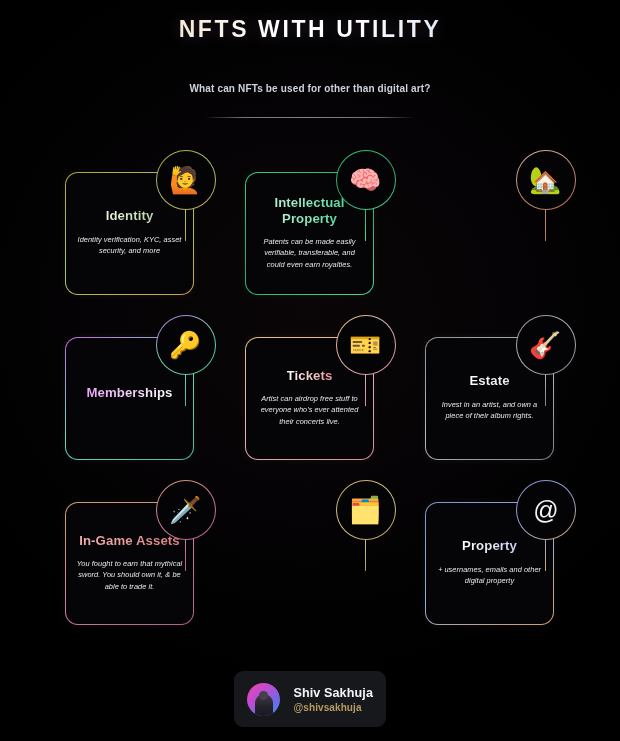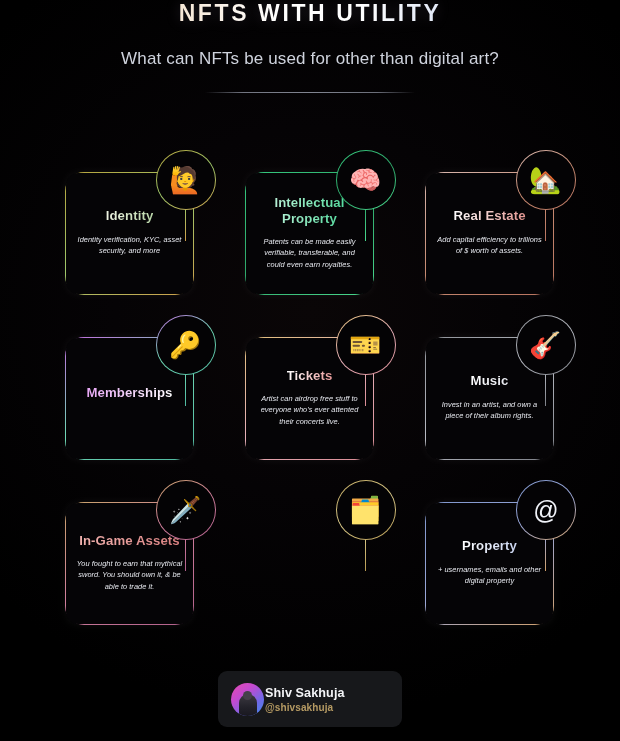--- a/index.html
+++ b/index.html
@@ -14,43 +14,43 @@
 
   .page {
     position: relative;
     width: 620px;
     height: 741px;
     background: radial-gradient(ellipse 70% 55% at 50% 42%, #0a0607 0%, #050305 45%, #000000 100%);
   }
 
   
   .header {
-    padding-top: 0;
+    padding-top: 16px;
     text-align: center;
   }
 
   .title {
     font-size: 23px;
     font-weight: 700;
     letter-spacing: 2.6px;
     background: linear-gradient(90deg, #d9933f 0%, #e8b46d 12%, #f4e3cf 26%, #ffffff 45%,
                 #ffffff 58%, #dfe6f5 72%, #b9c9ee 88%, #a8bce8 100%);
     -webkit-background-clip: text;
     background-clip: text;
     color: transparent;
     -webkit-text-fill-color: transparent;
     filter: drop-shadow(0 0 7px rgba(200,180,220,0.18));
   }
 
   .subtitle {
-    margin-top: 22px;
-    font-size: 17px;
+    margin-top: 40px;
+    font-size: 10px;
     color: #cfd3dd;
     letter-spacing: 0.15px;
-    font-weight: 400;
+    font-weight: 700;
   }
 
   .divider {
     width: 210px;
     height: 1.4px;
     margin: 23px auto 0 auto;
     background: linear-gradient(90deg, rgba(120,125,140,0) 0%, rgba(150,155,170,0.75) 18%,
                 rgba(160,165,180,0.8) 50%, rgba(150,155,170,0.7) 82%, rgba(120,125,140,0) 100%);
   }
 
@@ -75,21 +75,21 @@
     width: 130px;
     height: 155px;
   }
 
   .card {
     position: absolute;
     left: 0;
     top: 22px;
     width: 129px;
     height: 123px;
-    border-radius: 19px;
+    border-radius: 13px;
     padding: 1.1px;
     background: linear-gradient(150deg, var(--c1), var(--c2), var(--c3));
     filter: drop-shadow(0 0 4px rgba(255,255,255,0.05));
   }
 
   .card-inner {
     width: 100%;
     height: 100%;
     border-radius: 12px;
     background: #050406;
@@ -164,28 +164,29 @@
     background: linear-gradient(180deg, var(--c2), var(--c3));
     z-index: 1;
   }
 
   
   .footer {
     position: absolute;
     left: 50%;
     transform: translateX(-50%);
     bottom: 14px;
-    width: 184px;
+    width: 152px;
     height: 56px;
     border-radius: 9px;
     background: #17181b;
     display: flex;
     align-items: center;
     padding: 0 13px;
-    gap: 1px;
+    gap: 11px;
+    justify-content: space-between;
   }
 
   .avatar {
     width: 33px;
     height: 33px;
     border-radius: 50%;
     background: linear-gradient(140deg, #e64bb0 0%, #c44ad0 35%, #6d6ae8 70%, #3f8de8 100%);
     display: flex;
     align-items: center;
     justify-content: center;
@@ -262,26 +263,20 @@
               <div class="card-title">Intellectual Property</div>
               <div class="card-desc">Patents can be made easily verifiable, transferable, and could even earn royalties.</div>
             </div>
           </div>
           <div class="bubble">
             <div class="bubble-inner">🧠</div>
           </div>
         </div>
         <div class="cell" style="--c1: #d8b8b0; --c2: #c78b72; --c3: #b8735f; --t1: #ffffff; --t2: #e3948f;">
           <div class="connector"></div>
-          <div class="card">
-            <div class="card-inner">
-              <div class="card-title">Real Estate</div>
-              <div class="card-desc">Add capital efficiency to trillions of $ worth of assets.</div>
-            </div>
-          </div>
           <div class="bubble">
             <div class="bubble-inner">🏡</div>
           </div>
         </div>
       </div>
     <div class="row">
         <div class="cell" style="--c1: #c56ae0; --c2: #6fd7b4; --c3: #4fb8a0; --t1: #e8a6f5; --t2: #ffffff;">
           <div class="connector"></div>
           <div class="card">
             <div class="card-inner">
@@ -301,21 +296,21 @@
             </div>
           </div>
           <div class="bubble">
             <div class="bubble-inner">🎫</div>
           </div>
         </div>
         <div class="cell" style="--c1: #8f9298; --c2: #b7bac2; --c3: #7d8087; --t1: #ffffff; --t2: #e8eaf0;">
           <div class="connector"></div>
           <div class="card">
             <div class="card-inner">
-              <div class="card-title">Music</div>
+              <div class="card-title">Estate</div>
               <div class="card-desc">Invest in an artist, and own a piece of their album rights.</div>
             </div>
           </div>
           <div class="bubble">
             <div class="bubble-inner">🎸</div>
           </div>
         </div>
       </div>
     <div class="row">
         <div class="cell" style="--c1: #c9a46a; --c2: #d07f9c; --c3: #b05f8a; --t1: #f2b4b0; --t2: #d97f7f;">

